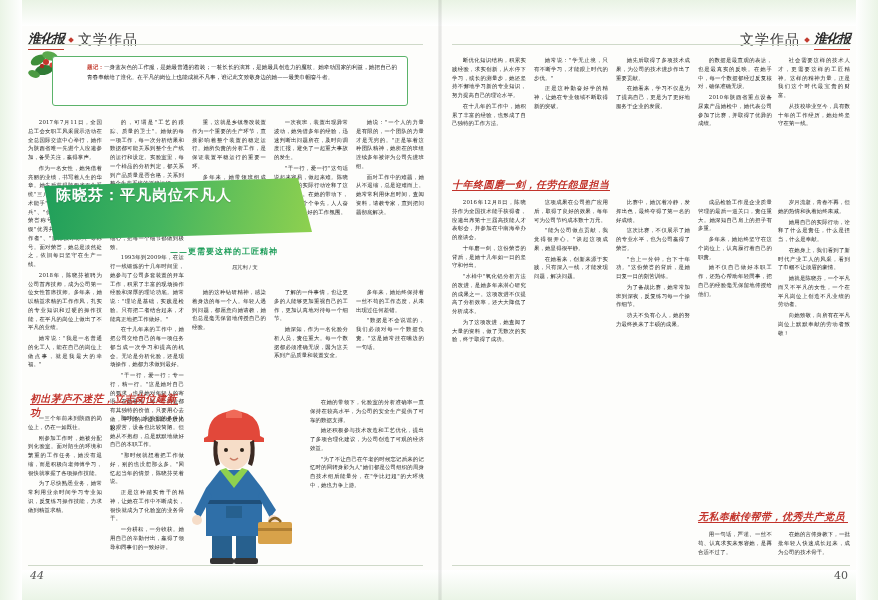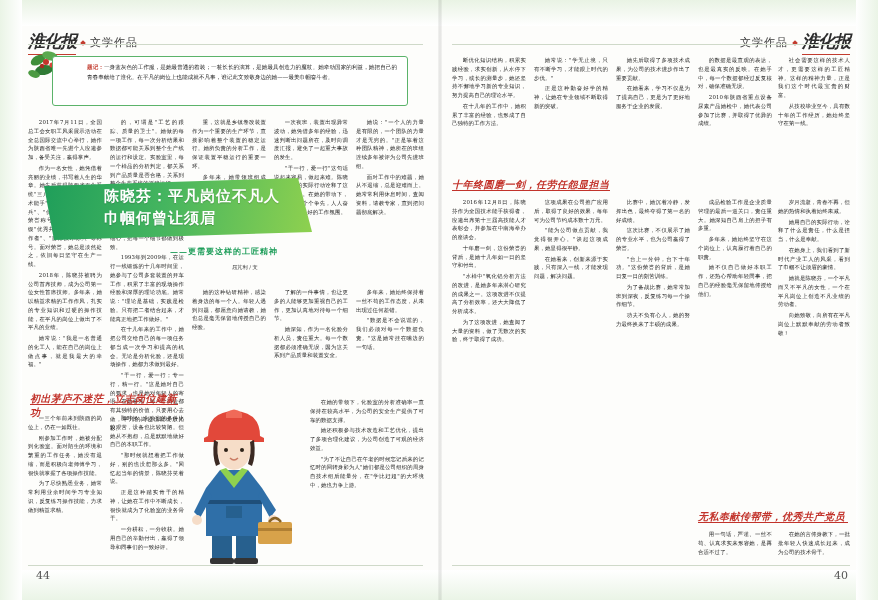--- a/index.html
+++ b/index.html
@@ -44,44 +44,44 @@
     position: absolute;
     display: flex;
     align-items: center;
     gap: 5px;
     font-size: 8px;
     color: #4a4a4a;
   }
   .masthead-logo {
     font-family: "DejaVu Serif", "Liberation Serif", serif;
     font-weight: bold;
-    font-size: 17px;
+    font-size: 13px;
     font-style: italic;
     color: #2d2d2d;
     letter-spacing: -1px;
     border-bottom: 1px solid #c23b2e;
     padding-bottom: 1px;
   }
   .masthead-sep {
     display: inline-block;
     width: 4px; height: 4px;
     background: #c23b2e;
     transform: rotate(45deg);
   }
-  .masthead-sub { font-size: 11px; color: #3a3a3a; letter-spacing: 1px; }
+  .masthead-sub { font-size: 14px; color: #3a3a3a; letter-spacing: 1px; }
   #masthead-left { left: 28px; top: 30px; }
   #masthead-right { right: 28px; top: 30px; flex-direction: row-reverse; }
 
   .folio {
     position: absolute;
     font-family: "DejaVu Serif", "Liberation Serif", serif;
     font-size: 11px;
     color: #555;
   }
-  #folio-left { left: 36px; bottom: 18px; }
+  #folio-left { left: 30px; bottom: 18px; font-style: italic; }
   #folio-right { right: 30px; bottom: 18px; }
 
   .rule-left {
     position: absolute; left: 28px; top: 44px; width: 395px; height: 1px;
     background: #cfd9c9;
   }
   .rule-right {
     position: absolute; right: 28px; top: 44px; width: 398px; height: 1px;
     background: #cfd9c9;
   }
@@ -147,27 +147,26 @@
     position: absolute; inset: 0;
     background: linear-gradient(100deg, #1f9e5a 0%, #45b55f 45%, #8fd14f 100%);
     clip-path: polygon(0 8px, 254px 0, 268px 54px, 10px 62px);
     border-radius: 2px;
   }
   .banner-title {
     position: absolute;
     left: 12px; top: 8px;
     width: 250px;
     color: #ffffff;
-    font-family: Liberation Serif, serif;
+    font-family: Liberation Mono, monospace;
     font-weight: bold;
     font-size: 15px;
     line-height: 1.45;
     letter-spacing: 1px;
     text-shadow: 0 1px 1px rgba(0,0,0,0.18);
-    margin-left: 48px;
   }
   .banner-sub {
     position: absolute;
     left: 170px; top: 246px;
     font-family: "DejaVu Serif", "Liberation Serif", serif;
     font-size: 8px;
     color: #1f9e5a;
     font-weight: bold;
     letter-spacing: 1px;
   }
@@ -280,21 +279,20 @@
 
   <div class="col" style="left:356px; top:118px; width:68px; height:165px;">
     <p>她说："一个人的力量是有限的，一个团队的力量才是无穷的。"正是靠着这种团队精神，她所在的班组连续多年被评为公司先进班组。</p>
     <p>面对工作中的难题，她从不退缩，总是迎难而上。她常常利用休息时间，查阅资料，请教专家，直到把问题彻底解决。</p>
   </div>
 
   <div class="banner">
     <div class="banner-bg"></div>
     <div class="banner-title">
       <div>陈晓芬：平凡岗位不凡人</div>
-      <div>巾帼何曾让须眉</div>
     </div>
   </div>
   <div class="banner-sub">——更需要这样的工匠精神</div>
   <div class="byline">屈芃利 / 文</div>
 
   <div class="col" style="left:192px; top:288px; width:74px; height:100px;">
     <p>她的这种钻研精神，感染着身边的每一个人。年轻人遇到问题，都愿意向她请教，她也总是毫无保留地传授自己的经验。</p>
   </div>
   <div class="col" style="left:274px; top:288px; width:74px; height:100px;">
     <p>了解的一件事情，也让更多的人能够更加重视自己的工作，更加认真地对待每一个细节。</p>

